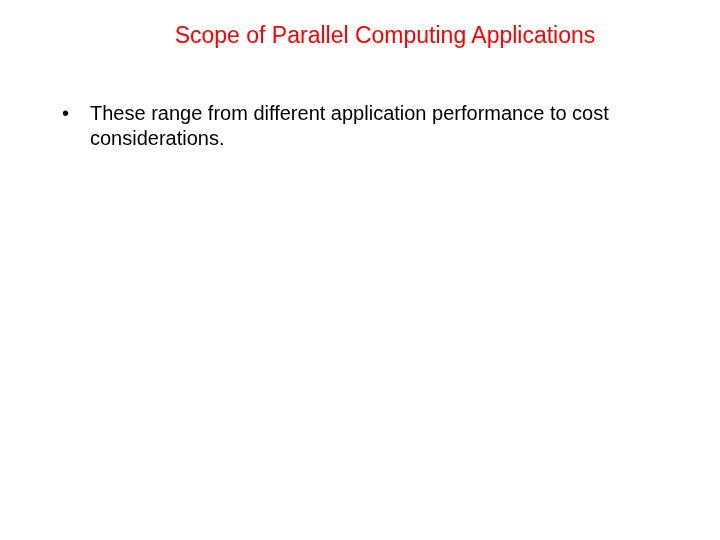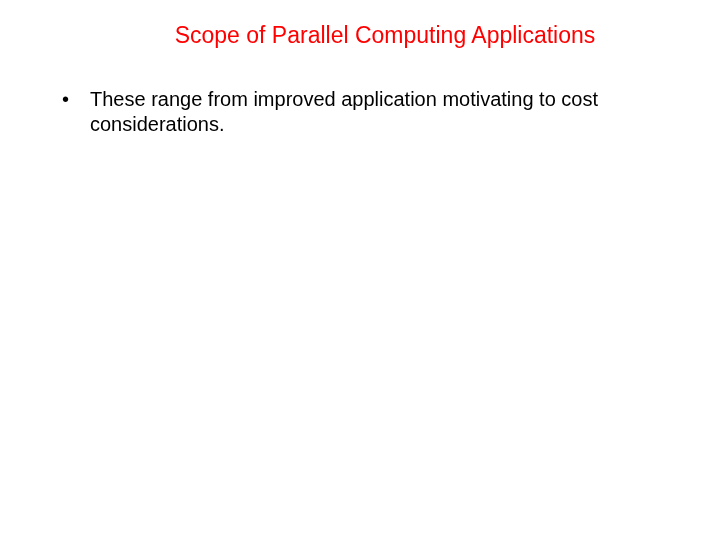--- a/index.html
+++ b/index.html
@@ -18,21 +18,21 @@
       width: 100%;
       height: 100%;
       padding: 22px 30px 30px 30px;
     }
     .title {
       color: #ff0000;
       font-size: 23px;
       font-weight: normal;
       text-align: center;
       margin-left: 50px;
-      margin-bottom: 38px;
+      margin-bottom: 52px;
     }
     .bullet-list {
       list-style: none;
       padding-left: 28px;
     }
     .bullet-item {
       position: relative;
       color: #000000;
       font-size: 20px;
       line-height: 1.25;
@@ -47,15 +47,15 @@
       font-size: 20px;
       color: #000000;
     }
   </style>
 </head>
 <body>
 
 <div class="slide">
   <h1 class="title">Scope of Parallel Computing Applications</h1>
   <ul class="bullet-list">
-    <li class="bullet-item">These range from improved application motivating to cost considerations.</li>
+    <li class="bullet-item">These range from different application performance to cost considerations.</li>
   </ul>
 </div>
 
 </body></html>

